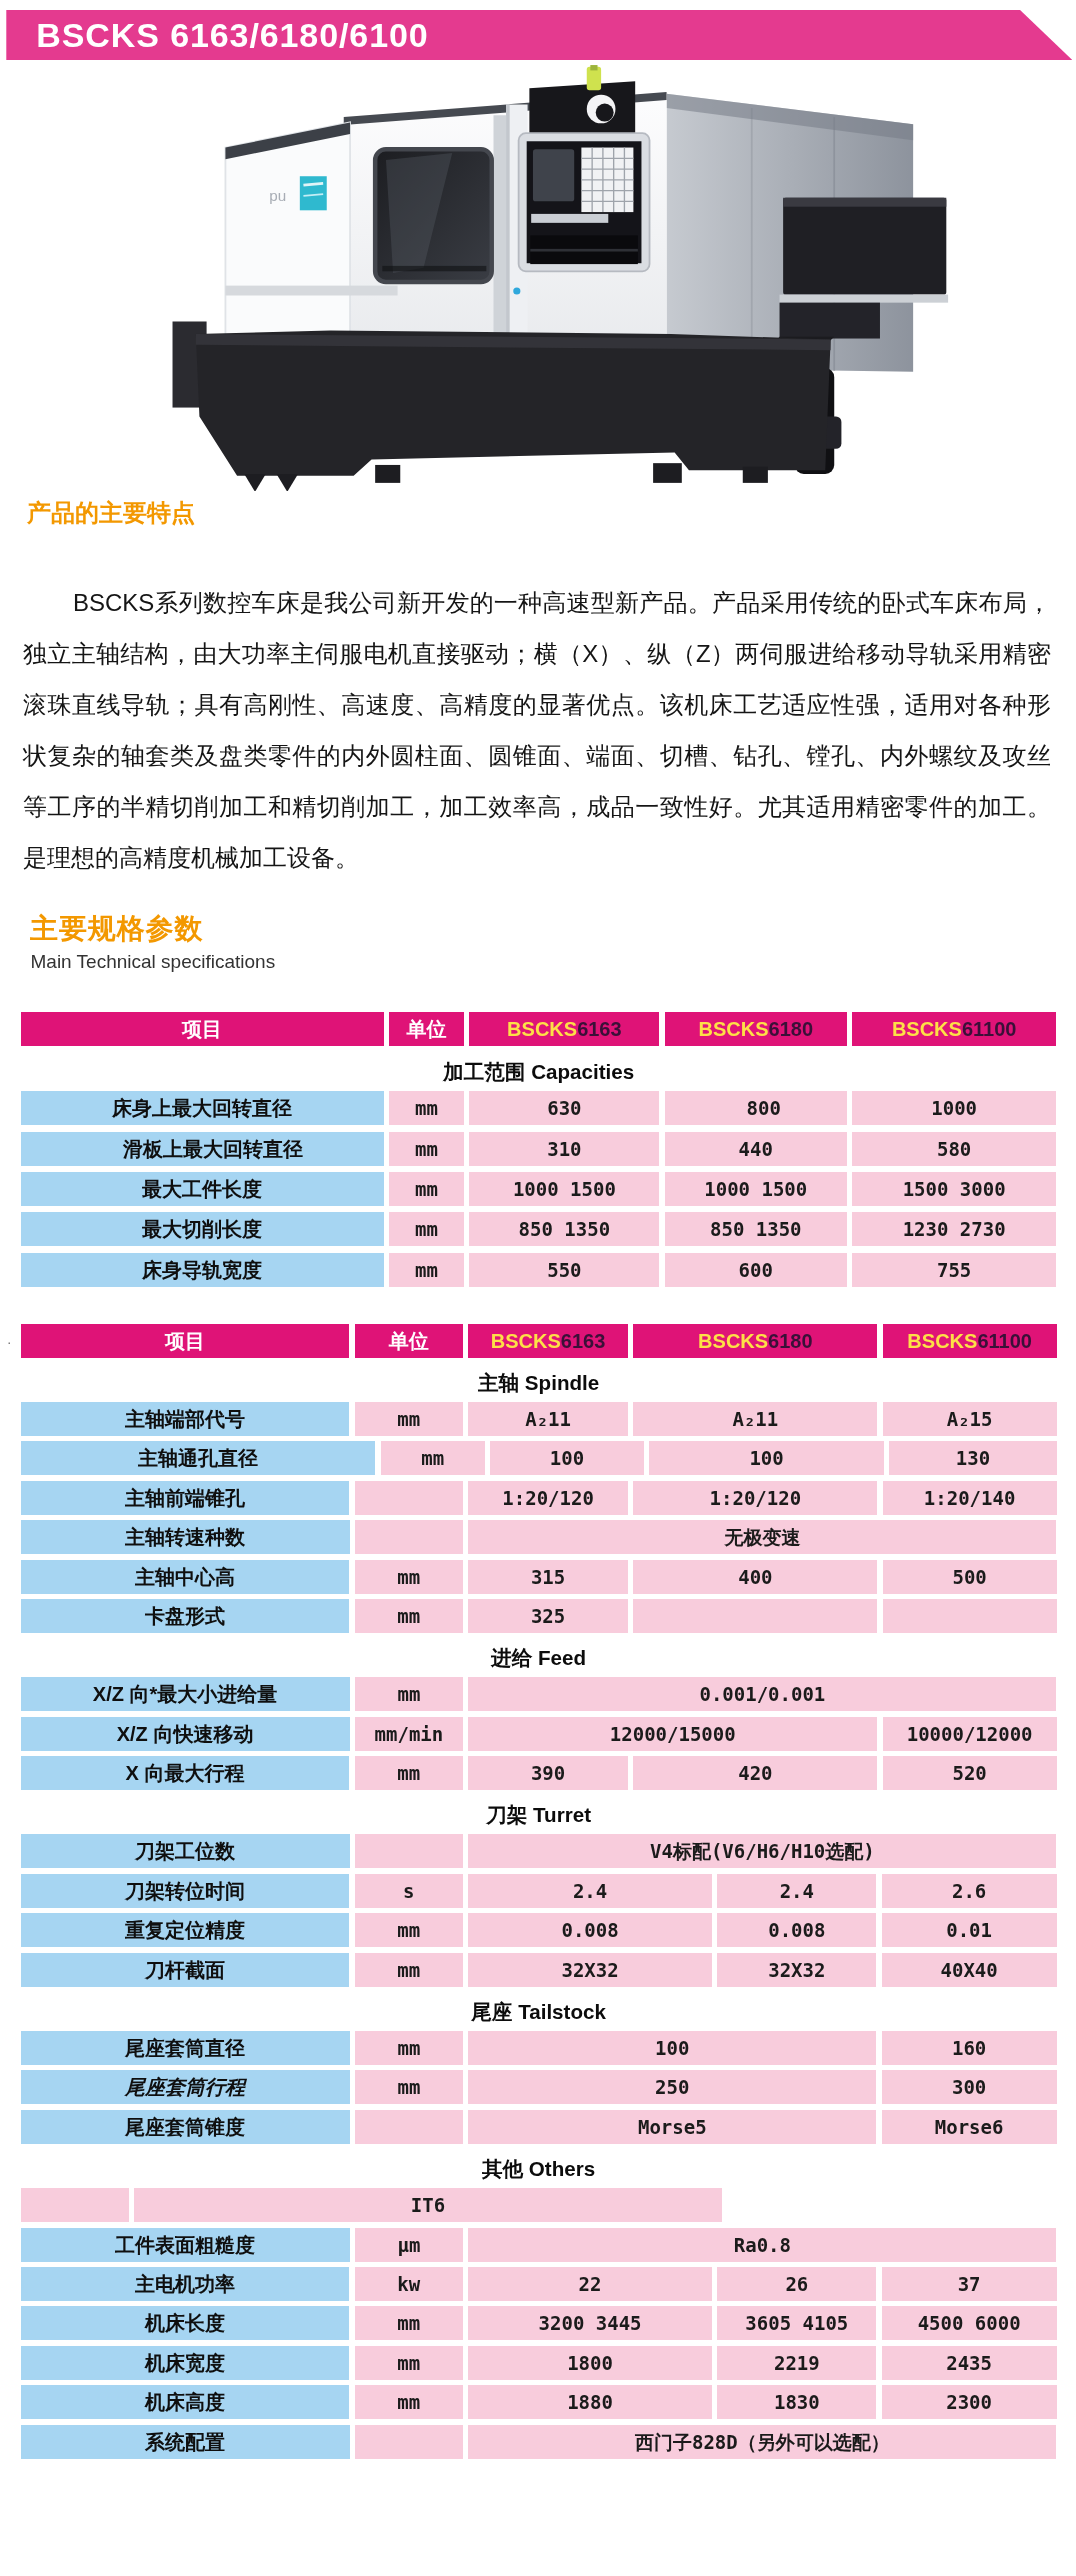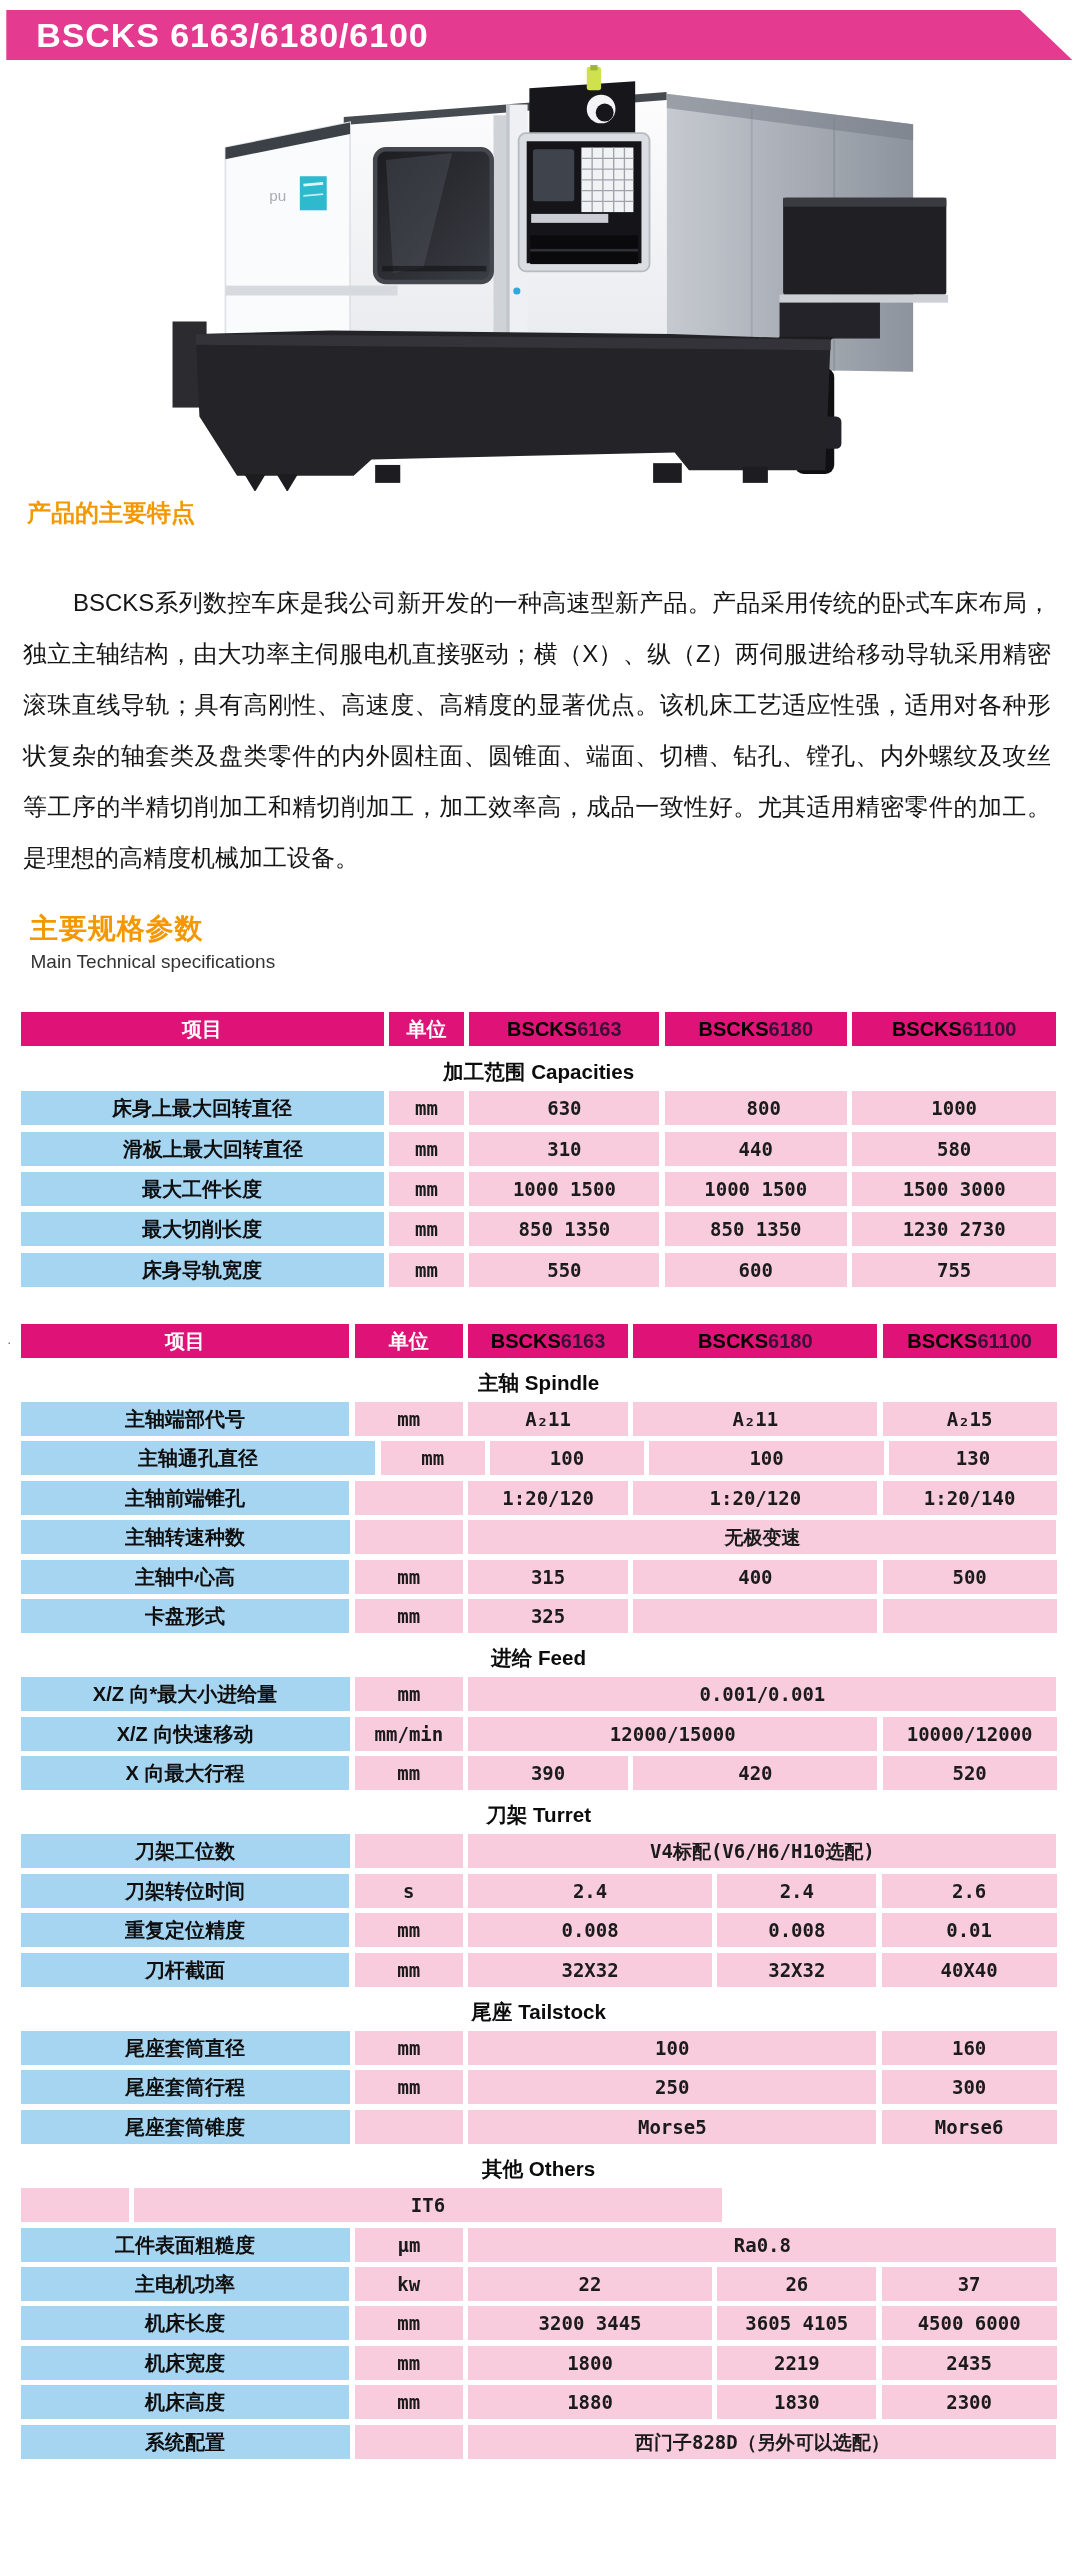--- a/index.html
+++ b/index.html
@@ -47,21 +47,21 @@
     box-sizing:border-box;height:34px;line-height:34px;text-align:center;
     overflow:hidden;white-space:nowrap;
   }
   .cell-head{
     background:var(--header-magenta,#df1377);color:#ffffff;
     font-weight:700;font-size:20px;
   }
   .cell-model{
     background:var(--header-magenta,#df1377);font-weight:700;font-size:20px;
   }
-  .cell-model .m-prefix{color:#000000;}
+  .cell-model .m-prefix{color:#fde047;}
   .cell-model .m-num{color:#3a1038;}
   .cell-item{
     background:var(--row-blue,#a6d5f2);font-weight:700;font-size:20px;color:#0f0f0f;
   }
   .cell-unit,.cell-val{
     background:var(--row-pink,#f8ccdc);font-weight:700;font-size:19px;color:#1b1b1b;
     font-family:"DejaVu Sans Mono","Liberation Mono",monospace;
   }
   .section-row{
     height:39px;line-height:39px;text-align:center;
@@ -325,21 +325,21 @@
       <div class="cell cell-val" style="width: 175px;">40X40</div>
     </div>
     <div class="section-row">尾座 Tailstock</div>
     <div class="row">
       <div class="cell cell-item" style="width: 329px;">尾座套筒直径</div>
       <div class="cell cell-unit" style="width: 108px;">mm</div>
       <div class="cell cell-val" style="width: 408px;">100</div>
       <div class="cell cell-val" style="width: 175px;">160</div>
     </div>
     <div class="row">
-      <div class="cell cell-item" style="width: 329px;">尾座套筒行程</div>
+      <div class="cell cell-item" style="width: 329px; font-style: italic;">尾座套筒行程</div>
       <div class="cell cell-unit" style="width: 108px;">mm</div>
       <div class="cell cell-val" style="width: 408px;">250</div>
       <div class="cell cell-val" style="width: 175px;">300</div>
     </div>
     <div class="row">
       <div class="cell cell-item" style="width: 329px;">尾座套筒锥度</div>
       <div class="cell cell-unit" style="width: 108px;"></div>
       <div class="cell cell-val" style="width: 408px;">Morse5</div>
       <div class="cell cell-val" style="width: 175px;">Morse6</div>
     </div>

